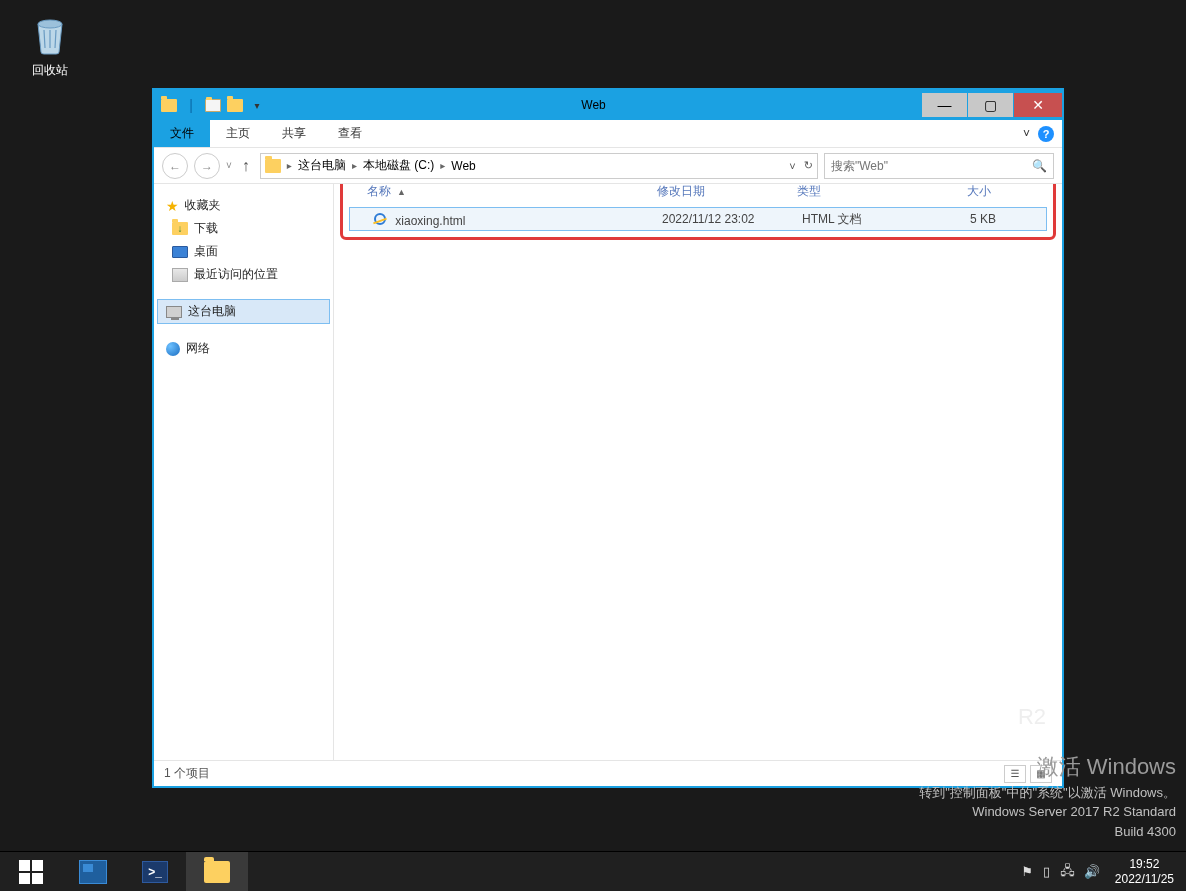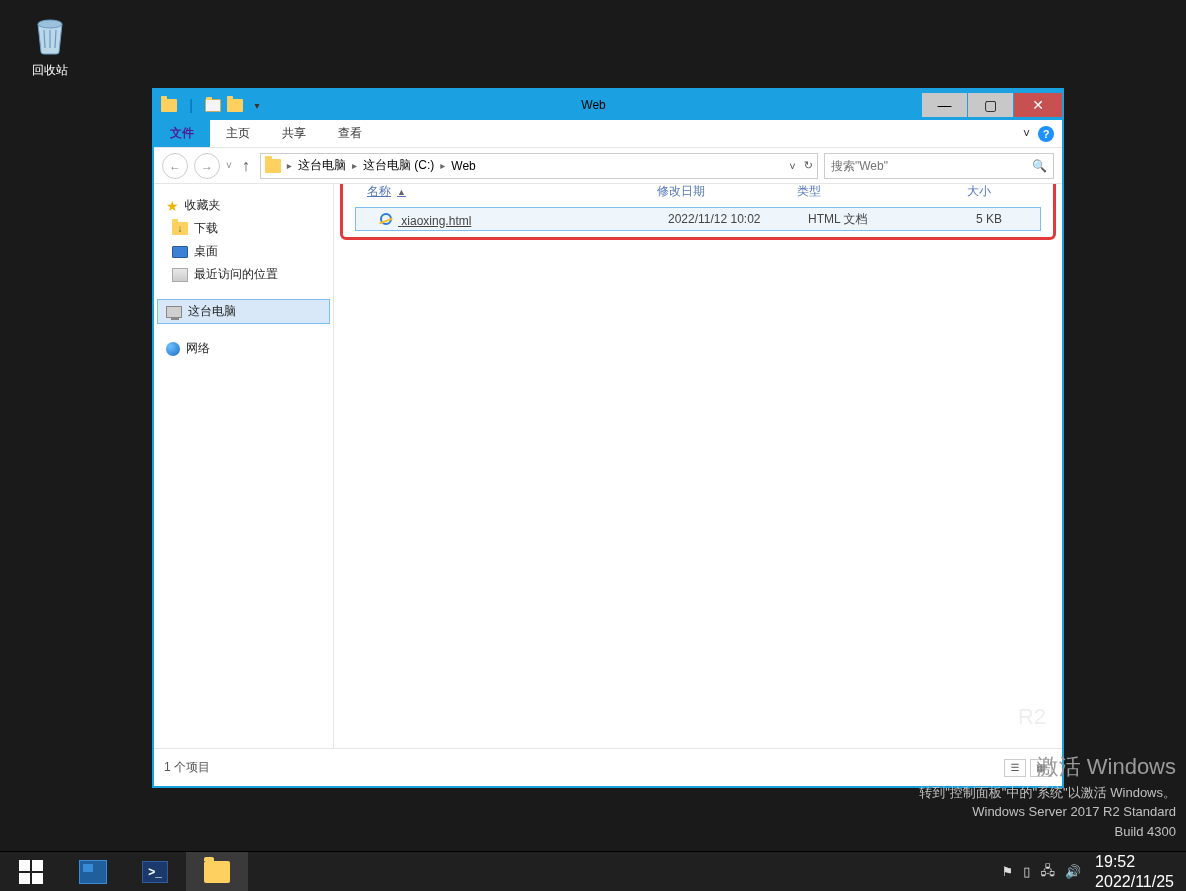--- a/index.html
+++ b/index.html
@@ -17,21 +17,21 @@
 .titlebar-left { display: flex; align-items: center; padding-left: 6px; gap: 4px; }
 .titlebar-left .qat-icon { width: 18px; height: 18px; display: inline-flex; align-items: center; justify-content: center; font-size: 14px; }
 .titlebar-title { flex: 1; text-align: center; color: #000; font-size: 12px; }
 .titlebar-controls { display: flex; }
 .ctrl-btn { width: 45px; height: 24px; display: flex; align-items: center; justify-content: center; font-size: 14px; color: #000; background: #ccc; margin-left: 1px; cursor: pointer; }
 .ctrl-min { background: #c8c8c8; }
 .ctrl-max { background: #c8c8c8; }
 .ctrl-close { background: #c75050; color: #fff; width: 48px; }
 
 .ribbon { height: 28px; background: #fff; display: flex; align-items: stretch; border-bottom: 1px solid #e5e5e5; font-size: 12px; }
-.ribbon-file { background: #1ba1e2; color: #4c1d95; padding: 0 16px; display: flex; align-items: center; cursor: pointer; font-weight: bold; }
+.ribbon-file { background: #1ba1e2; color: #000000; padding: 0 16px; display: flex; align-items: center; cursor: pointer; }
 .ribbon-tab { padding: 0 16px; display: flex; align-items: center; color: #333; cursor: pointer; }
 .ribbon-right { margin-left: auto; display: flex; align-items: center; padding-right: 8px; gap: 8px; color: #333; }
 .help-circle { width: 16px; height: 16px; border-radius: 50%; background: #1e90ff; color: #fff; font-size: 11px; display: flex; align-items: center; justify-content: center; font-weight: bold; }
 
 .nav-row { height: 36px; display: flex; align-items: center; gap: 6px; padding: 4px 8px; border-bottom: 1px solid #e5e5e5; font-size: 12px; }
 .nav-btn { width: 26px; height: 26px; border: 1px solid #ccc; border-radius: 50%; display: flex; align-items: center; justify-content: center; color: #888; cursor: pointer; background: #fff; }
 .nav-up { font-size: 16px; color: #555; cursor: pointer; padding: 0 4px; }
 .addr-bar { flex: 1; height: 26px; border: 1px solid #ccc; display: flex; align-items: center; padding: 0 4px; gap: 6px; background: #fff; }
 .addr-bar .folder-mini { width: 16px; height: 14px; background: #fdd060; border-radius: 1px; position: relative; }
 .addr-bar .folder-mini::before { content: ""; position: absolute; top: -3px; left: 0; width: 7px; height: 3px; background: #fdd060; border-radius: 1px 1px 0 0; }
@@ -54,36 +54,36 @@
 .ic-folder.dl::after { content: "↓"; position: absolute; inset: 0; color: #2a7e2a; font-size: 10px; text-align: center; line-height: 13px; }
 .ic-desk { width: 16px; height: 12px; background: #3b82d6; border: 1px solid #2a5a9e; border-radius: 1px; }
 .ic-recent { width: 16px; height: 14px; display: inline-block; background: linear-gradient(#e8e8e8,#ccc); border: 1px solid #aaa; position: relative; }
 .ic-pc { width: 16px; height: 12px; background: #d0d0d0; border: 1px solid #888; position: relative; }
 .ic-pc::after { content: ""; position: absolute; bottom: -3px; left: 4px; width: 8px; height: 2px; background: #888; }
 .ic-net { width: 14px; height: 14px; border-radius: 50%; background: radial-gradient(circle at 30% 30%, #6cc0ff, #1b6ec2); position: relative; }
 
 .file-pane { flex: 1; display: flex; flex-direction: column; overflow: hidden; }
 .file-header { display: flex; height: 24px; align-items: center; border-bottom: 1px solid #e5e5e5; font-size: 12px; color: #5577bb; padding-left: 16px; }
 .file-header .col { padding: 0 8px; }
-.col-name { width: 290px; text-decoration: underline; }
+.col-name { width: 290px; }
 .col-date { width: 140px; }
 .col-type { width: 130px; }
 .col-size { width: 80px; text-align: right; }
 .sort-arrow { color: #666; font-size: 9px; margin-left: 6px; }
 
 .highlight-box { margin: 0 6px; border: 3px solid #e03a3a; border-radius: 6px; padding: 4px 2px 6px; position: relative; top: -12px; }
 .highlight-box .file-header { border-bottom: none; color: #5577bb; padding-left: 14px; }
 
-.file-row { display: flex; align-items: center; height: 24px; font-size: 12px; color: #444; background: #eef5fb; border: 1px solid #7dbef1; margin: 4px 10px 0; padding-left: 14px; }
+.file-row { display: flex; align-items: center; height: 24px; font-size: 12px; color: #444; background: #eef5fb; border: 1px solid #7dbef1; margin: 4px 4px 0; padding-left: 14px; }
 .file-row .col { padding: 0 8px; }
 .ie-icon { width: 16px; height: 16px; display: inline-flex; align-items: center; justify-content: center; margin-right: 4px; }
 .ie-icon span { width: 12px; height: 12px; border: 2px solid #2e7cd6; border-radius: 50%; display: inline-block; position: relative; }
 .ie-icon span::after { content: ""; position: absolute; width: 14px; height: 2px; background: #fbbf24; top: 5px; left: -3px; transform: rotate(-20deg); }
 
-.status-bar { height: 38px; border-top: 1px solid #e5e5e5; display: flex; align-items: center; padding: 0 10px; font-size: 12px; color: #555; }
+.status-bar { height: 26px; border-top: 1px solid #e5e5e5; display: flex; align-items: center; padding: 0 10px; font-size: 12px; color: #555; }
 .status-right { margin-left: auto; display: flex; gap: 4px; }
 .view-btn { width: 22px; height: 18px; border: 1px solid #ccc; display: flex; align-items: center; justify-content: center; font-size: 10px; cursor: pointer; }
 
 
 .watermark { position: absolute; right: 10px; bottom: 50px; text-align: right; color: #c0c0c0; font-size: 13px; line-height: 1.5; pointer-events: none; }
 .watermark .act-title { font-size: 22px; color: #9a9a9a; }
 .watermark .r2 { position: absolute; right: 130px; top: -50px; font-size: 22px; color: rgba(200,200,200,0.3);}
 
 
 .taskbar { position: absolute; bottom: 0; left: 0; right: 0; height: 40px; background: #202020; display: flex; align-items: stretch; border-top: 1px solid #000; }
@@ -93,21 +93,21 @@
 .win-logo { width: 24px; height: 24px; display: grid; grid-template-columns: 1fr 1fr; grid-template-rows: 1fr 1fr; gap: 2px; }
 .win-logo div { background: #fff; }
 .srv-icon { width: 28px; height: 24px; background: #1f5f9e; border: 1px solid #3a8bd6; position: relative; }
 .srv-icon::after { content: ""; position: absolute; top: 3px; left: 3px; width: 10px; height: 8px; background: #3a8bd6; }
 .ps-icon { width: 26px; height: 22px; background: #1b3a6b; color: #fff; display: flex; align-items: center; justify-content: center; font-size: 12px; font-weight: bold; border: 1px solid #2e5a9e; }
 .exp-icon { width: 26px; height: 22px; background: #fdd060; position: relative; border-radius: 2px; }
 .exp-icon::before { content: ""; position: absolute; top: -4px; left: 0; width: 10px; height: 4px; background: #fdd060; border-radius: 2px 2px 0 0; }
 
 .tray { margin-left: auto; display: flex; align-items: center; gap: 10px; padding: 0 8px; color: #fff; font-size: 12px; }
 .tray-icon { font-size: 13px; cursor: pointer; color: #ddd; }
-.clock { line-height: 1.2; font-size: 16px; padding: 0 4px; }
+.clock { text-align: center; line-height: 1.2; font-size: 12px; padding: 0 4px; }
 </style>
 </head>
 <body>
 
 <div class="desktop">
   <div class="desktop-icon">
     <div class="bin">
       <svg viewBox="0 0 48 48">
           <path d="M12 14 L36 14 L33 42 Q33 44 30 44 L18 44 Q15 44 15 42 Z" fill="#bcd7e8" stroke="#6a9bc2" stroke-width="1"></path>
           <ellipse cx="24" cy="14" rx="12" ry="4" fill="#9cc1db" stroke="#6a9bc2"></ellipse>
@@ -155,21 +155,21 @@
     <div class="nav-row">
       <div class="nav-btn">←</div>
       <div class="nav-btn">→</div>
       <span style="color:#888;font-size:10px;cursor:pointer">˅</span>
       <span class="nav-up">↑</span>
       <div class="addr-bar">
         <span class="folder-mini"></span>
         <span class="crumb-sep">▸</span>
         <span>这台电脑</span>
         <span class="crumb-sep">▸</span>
-        <span>这台电脑 (C:)</span>
+        <span>本地磁盘 (C:)</span>
         <span class="crumb-sep">▸</span>
         <span>Web</span>
         <div class="addr-right">
           <span>˅</span>
           <span class="refresh-ic">↻</span>
         </div>
       </div>
       <div class="search-bar">
         <input type="text" placeholder="搜索&quot;Web&quot;" style="">
         <span class="mag-icon">🔍</span>
@@ -215,21 +215,21 @@
             <div class="col col-type">类型</div>
             <div class="col col-size">大小</div>
           </div>
           <div class="file-row">
             <div class="col col-name">
               <span class="ie-icon">
                   <span></span>
                 </span>
               <span>xiaoxing.html</span>
             </div>
-            <div class="col col-date">2022/11/12 10:02</div>
+            <div class="col col-date">2022/11/12 23:02</div>
             <div class="col col-type">HTML 文档</div>
             <div class="col col-size">5 KB</div>
           </div>
         </div>
       </div>
     </div>
 
     <div class="status-bar">
       <span>1 个项目</span>
       <div class="status-right">

